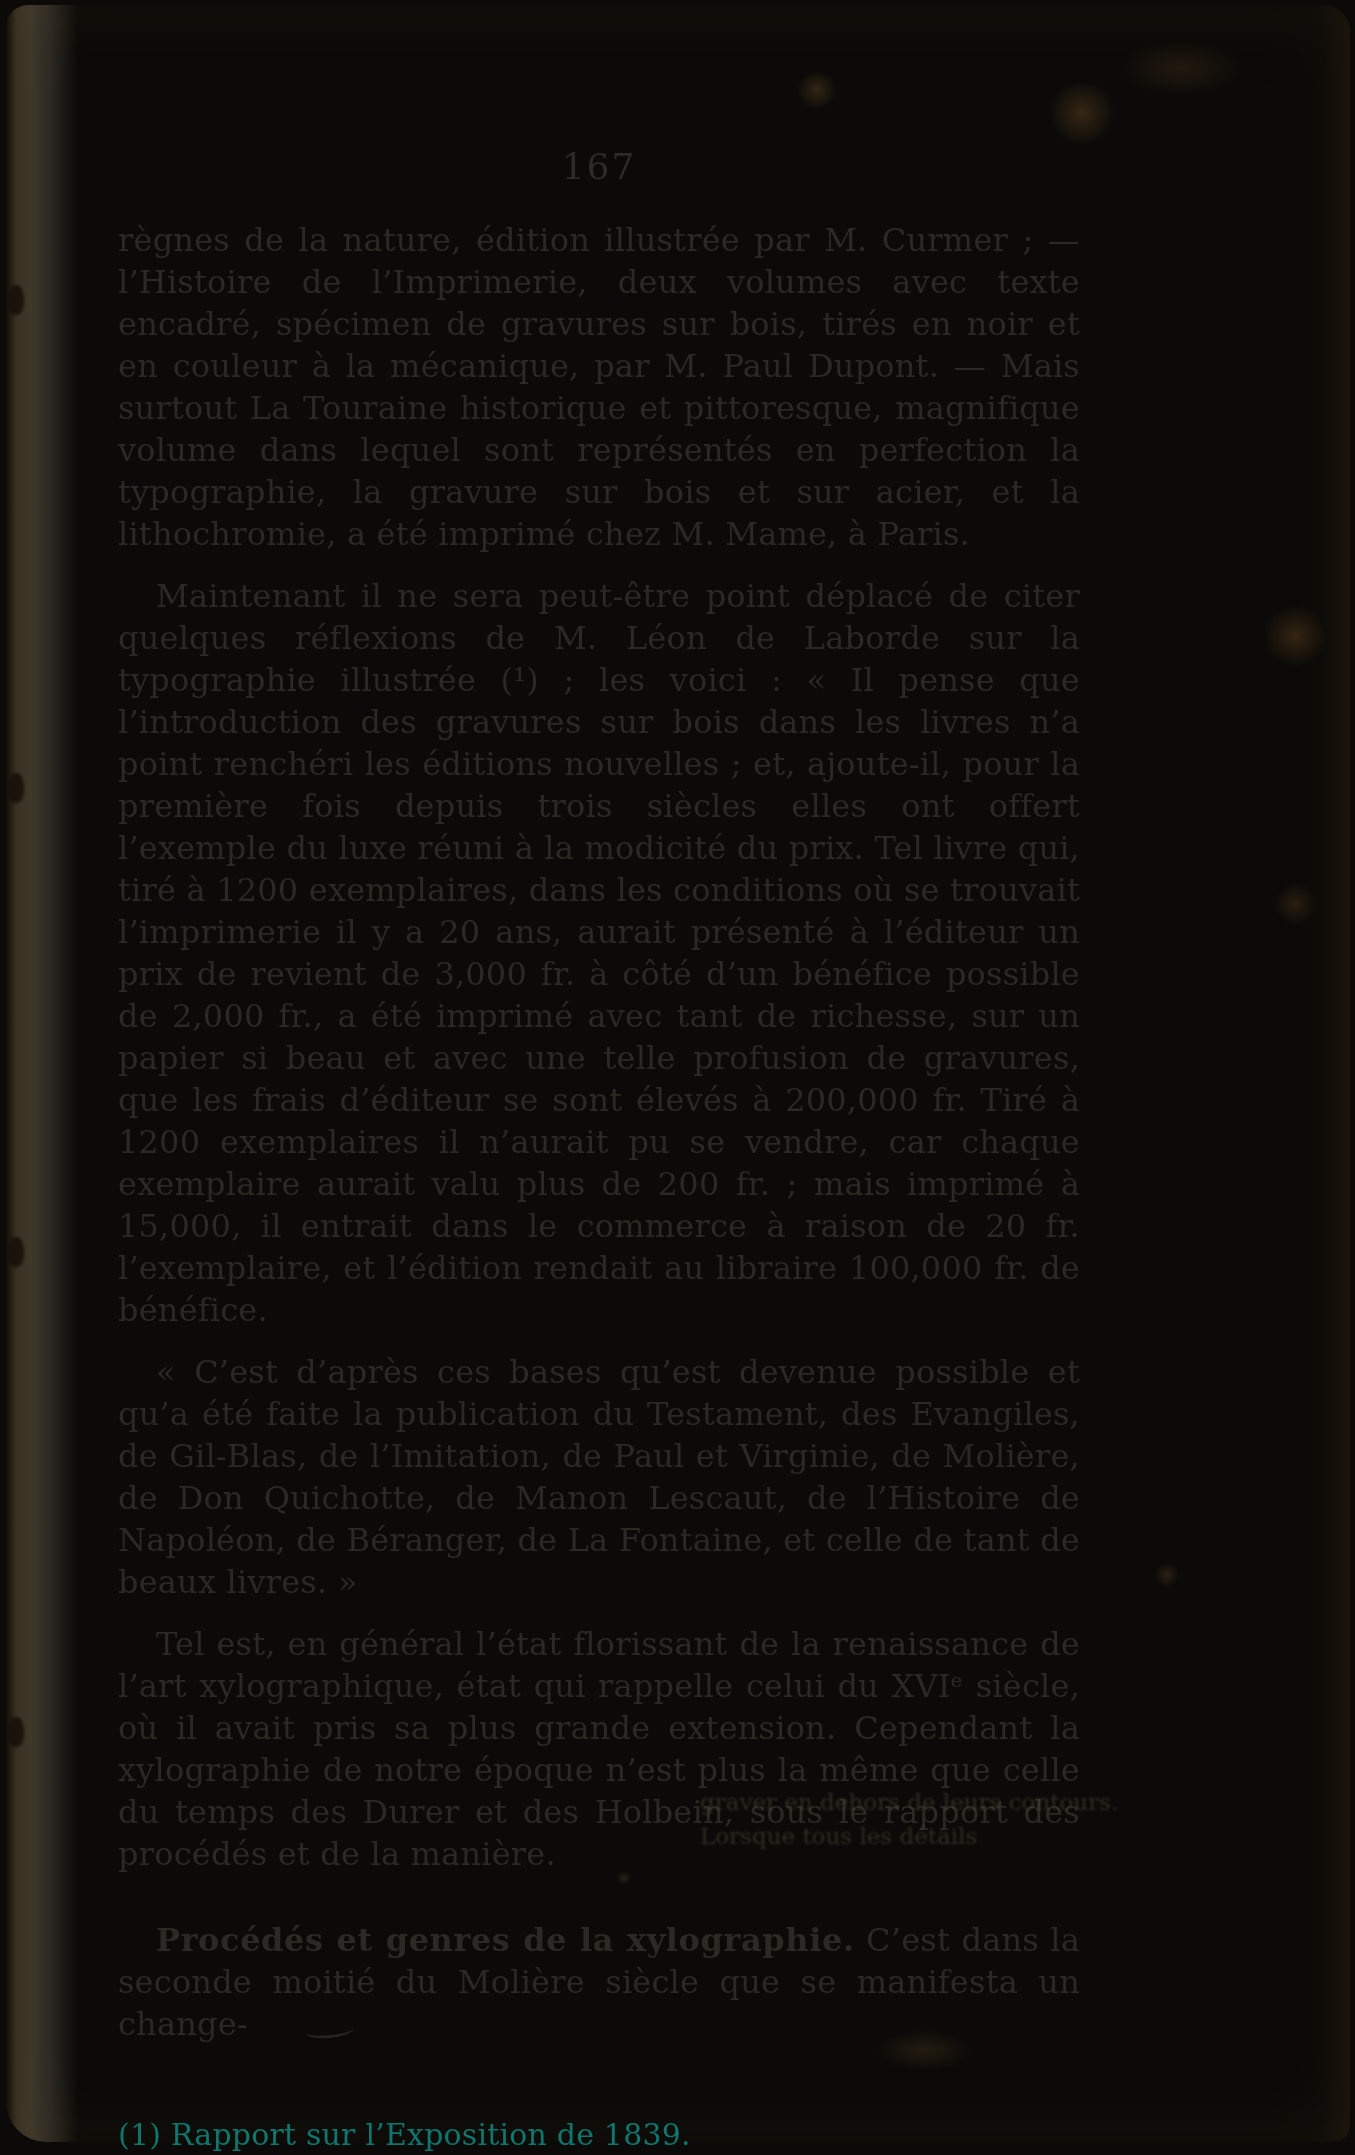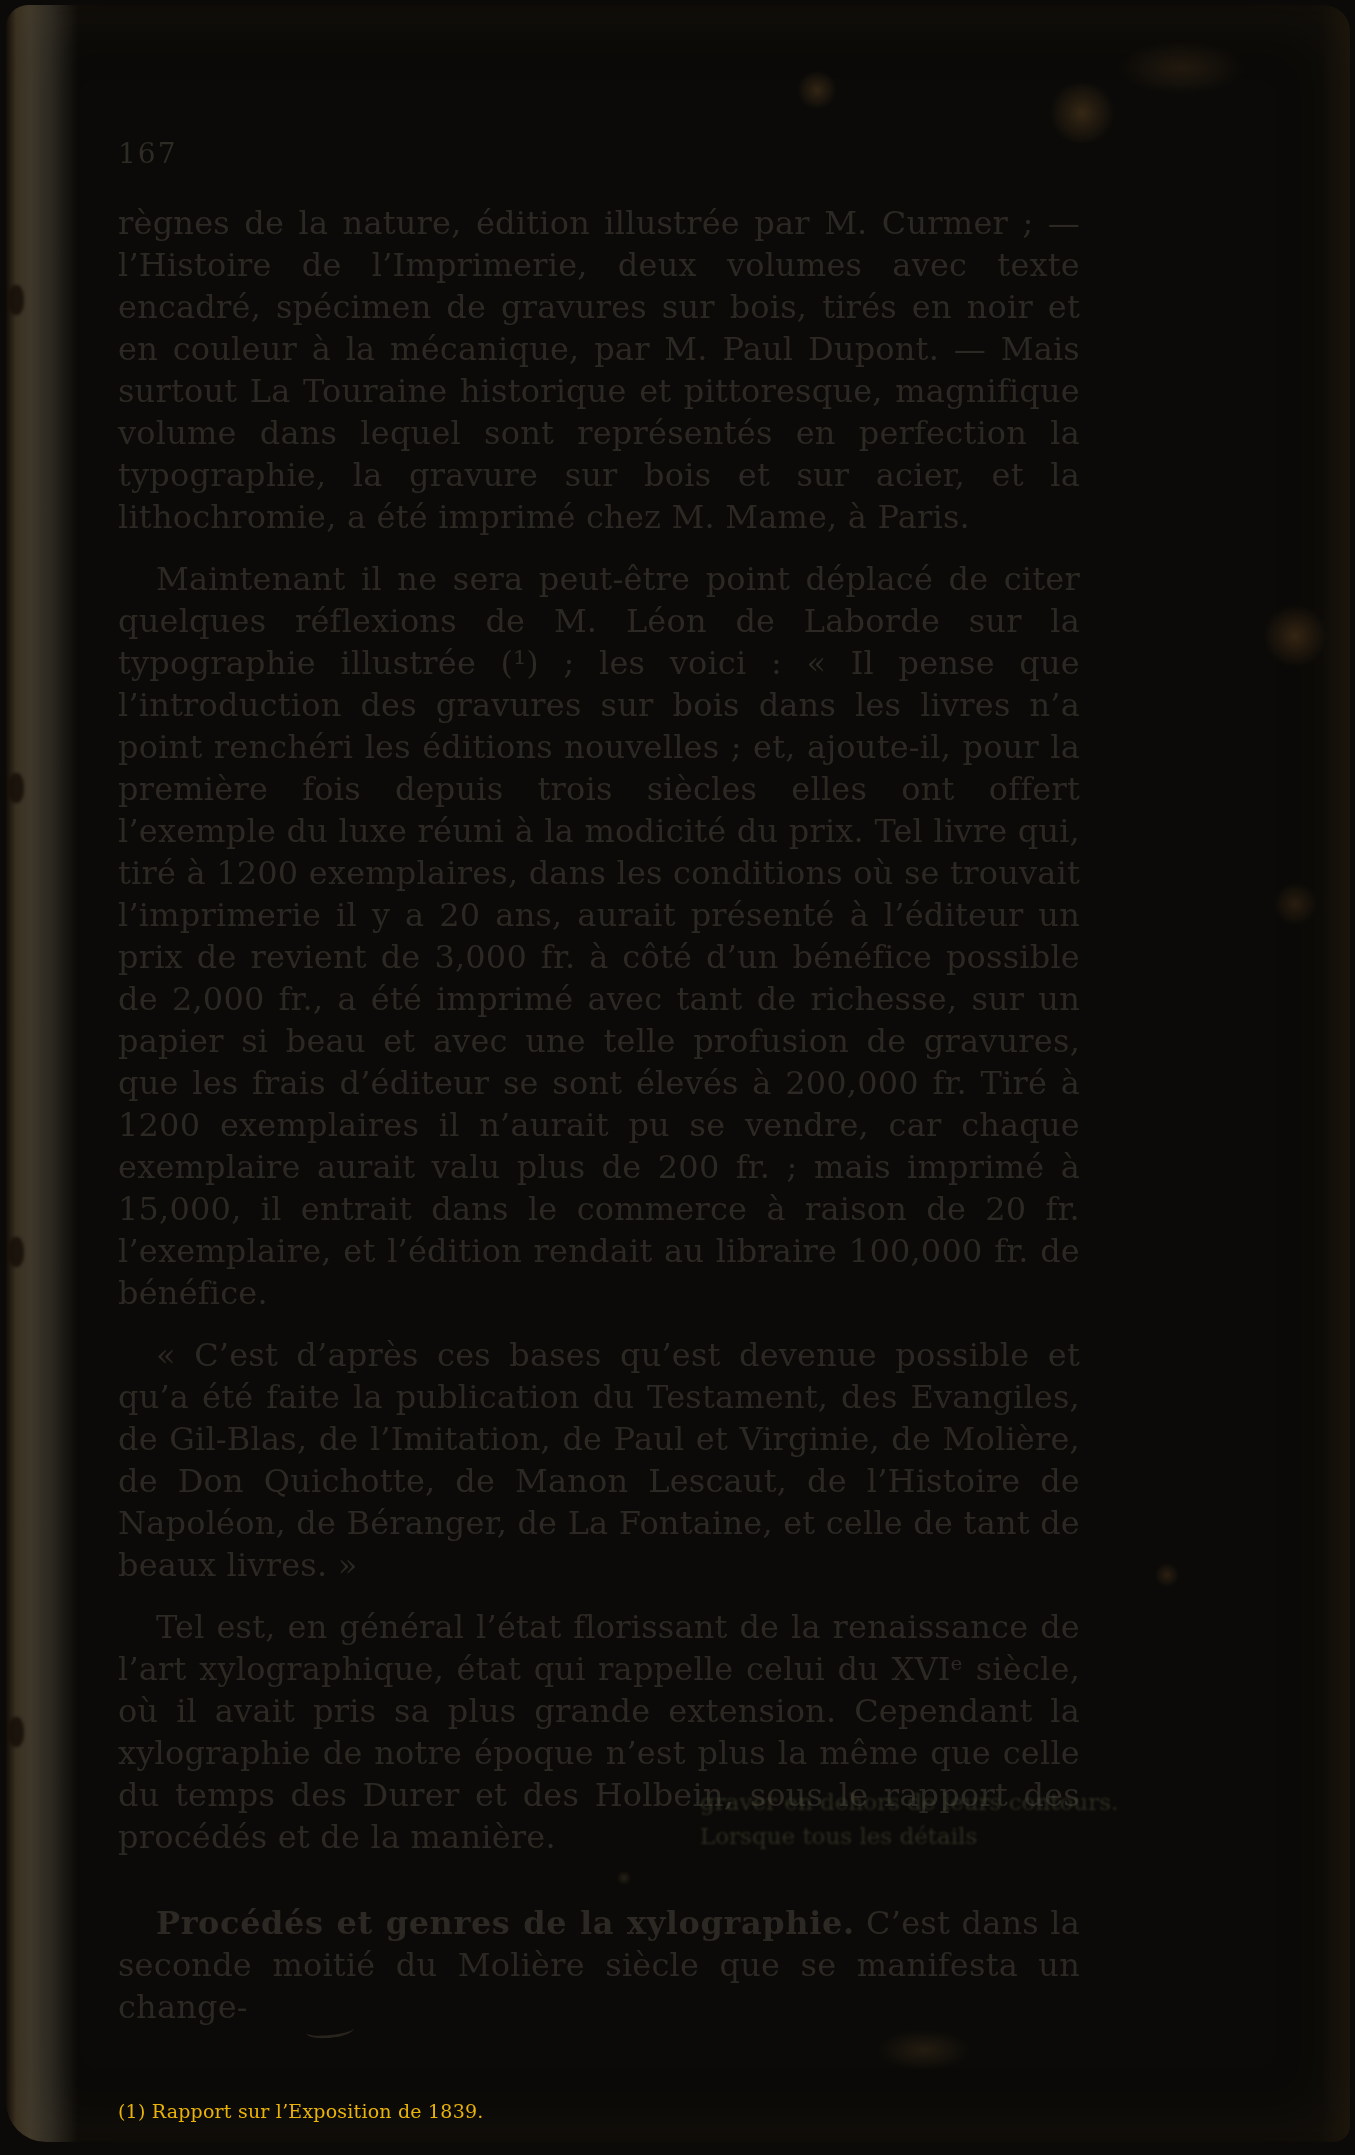--- a/index.html
+++ b/index.html
@@ -64,45 +64,45 @@
   .s7 { left: 870px;  top: 2024px; width: 96px; height: 42px; background: radial-gradient(ellipse, rgba(160,120,60,.16), rgba(0,0,0,0) 70%); }
   .s8 { left: 1110px; top: 36px;  width: 130px; height: 54px; background: radial-gradient(ellipse, rgba(170,120,60,.15), rgba(0,0,0,0) 70%); }
 
   .textcol {
     position: absolute;
     left: 112px; top: 128px;
     width: 962px;
     color: #2c2823;
   }
   .pageno {
-    text-align: left;
-    font-size: 28px;
+    text-align: center;
+    font-size: 36px;
     letter-spacing: 2px;
     color: #2e2a24;
-    margin: 4px 0 32px 0;
+    margin: 13px 0 32px 0;
   }
   p.para {
     margin: 0;
     font-size: 32px;
     line-height: 42px;
     text-align: justify;
     hyphens: auto;
     letter-spacing: 0.2px;
   }
   p.indent { text-indent: 38px; margin-top: 20px; }
   p.section { margin-top: 44px; }
   .runin {
     font-weight: bold;
     letter-spacing: 0.6px;
     margin-top: 7px;
   }
   .footnote {
     margin-top: 72px;
-    font-size: 19px;
-    color: #eab308;
+    font-size: 30px;
+    color: #0f766e;
     letter-spacing: 0.2px;
   }
 
   .ghost {
     position: absolute;
     left: 694px; top: 1780px;
     width: 430px;
     font-size: 23px;
     line-height: 34px;
     color: rgba(100,105,75,.38);

